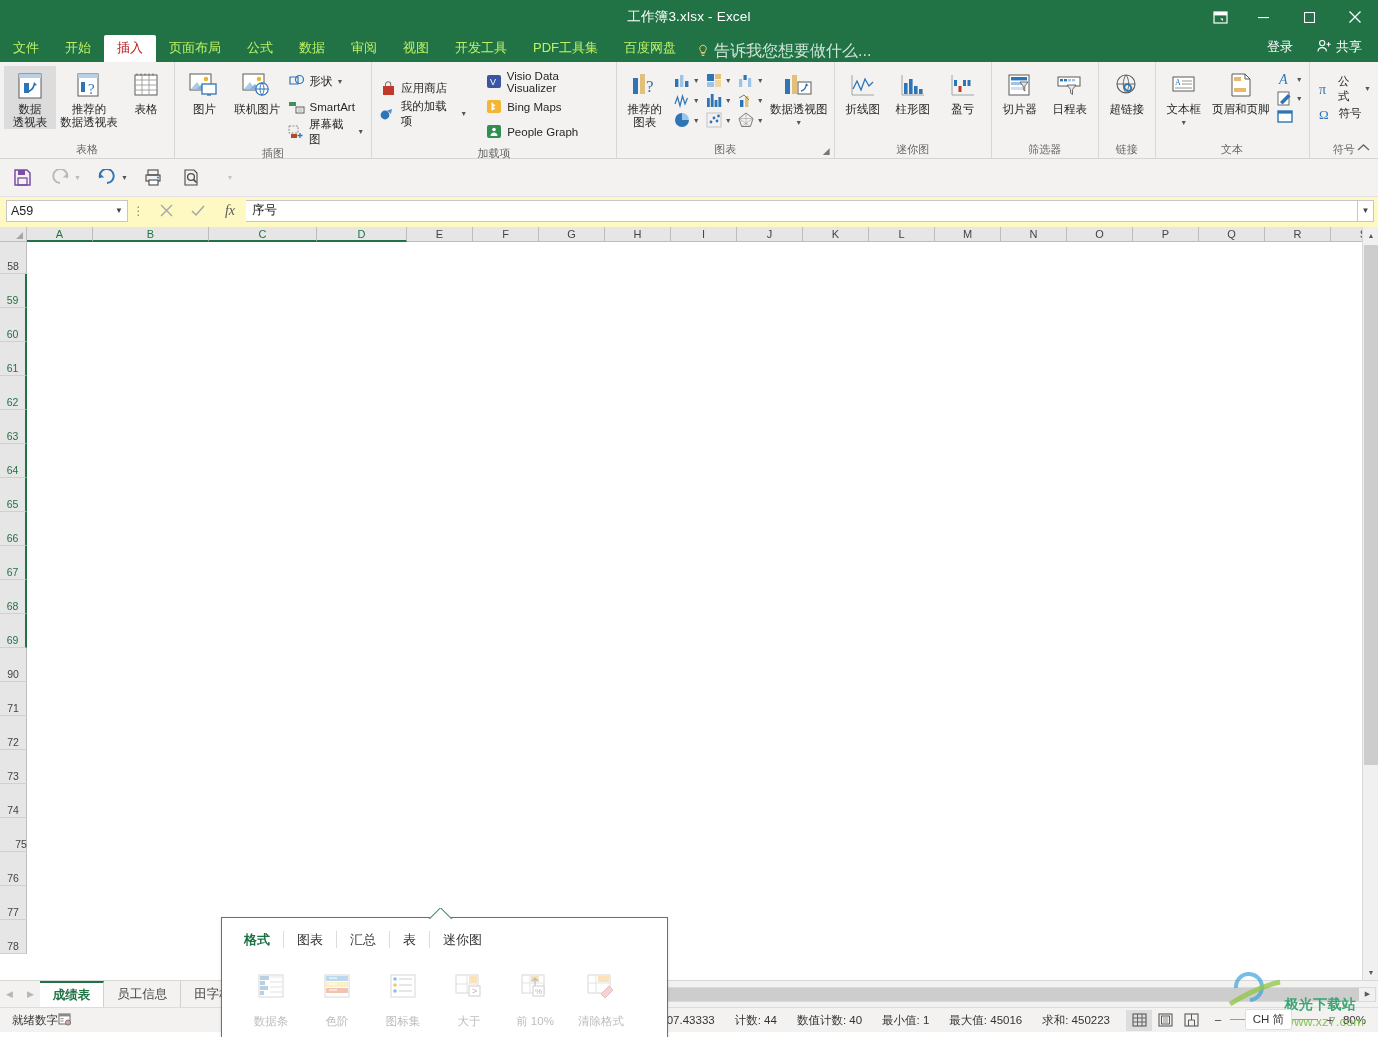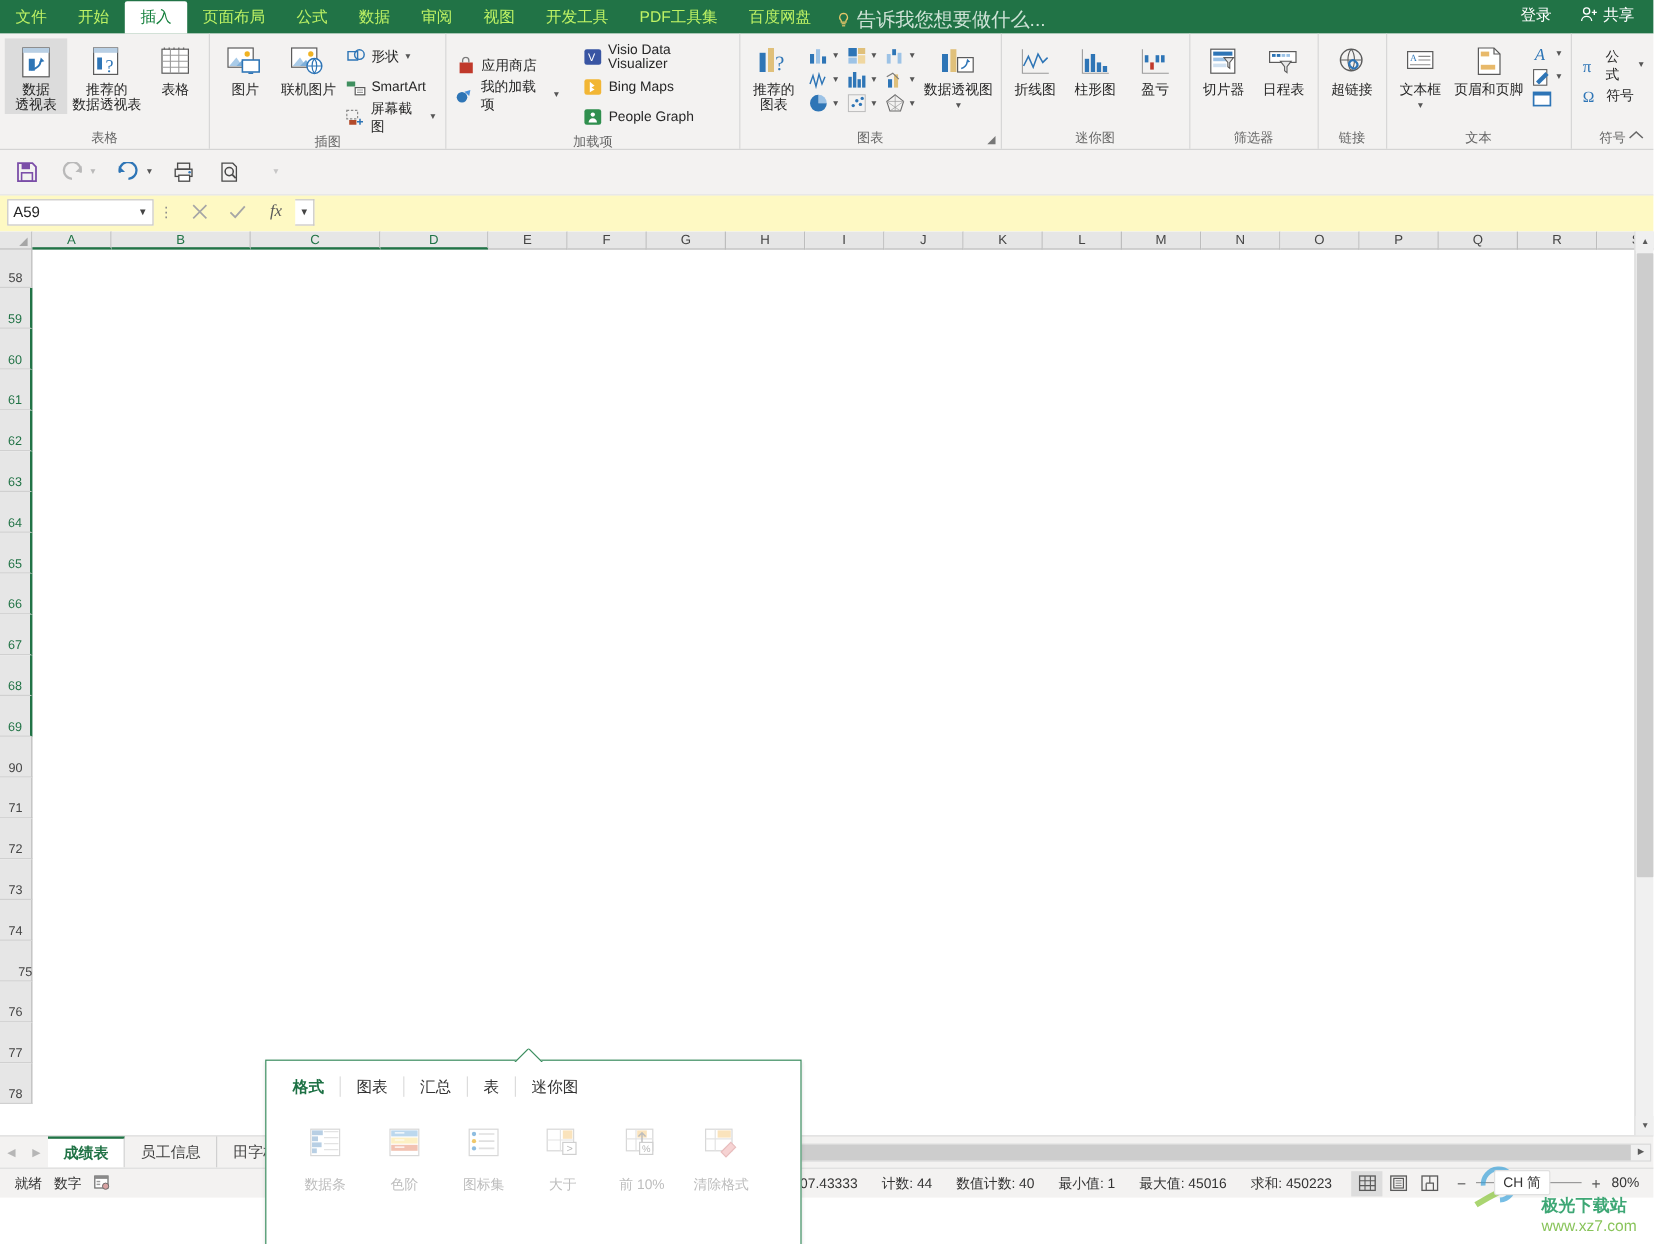--- a/index.html
+++ b/index.html
@@ -23,21 +23,21 @@
     color: #fff; font-size: 13px;
   }
   .win-btn.ribbon-opt { width: 40px; }
   .win-btn svg { display: block; }
 
   
   .tabbar { height: 28px; background: #217346; display: flex; align-items: flex-end; position: relative; }
   .rtab {
     color: #bef264; font-size: 13px; padding: 5px 13px 6px 13px; line-height: 16px; white-space: nowrap;
   }
-  .rtab.active { background: #fff; color: #15803d; border-radius: 2px 2px 0 0; }
+  .rtab.active { background: #fff; color: #b91c1c; border-radius: 2px 2px 0 0; }
   .tell-me { display: flex; align-items: center; gap: 5px; color: #cfe3d7; font-size: 16px; margin-left: 8px; }
   .tell-me .bulb { color: #ffd966; font-size: 12px; }
   .tabbar-right { position: absolute; right: 4px; bottom: 0; display: flex; align-items: flex-end; }
   .signin { color: #fff; font-size: 13px; padding: 5px 12px 6px; }
   .share { color: #fff; font-size: 13px; padding: 5px 12px 6px; display: flex; align-items: center; gap: 4px; }
 
   
   .ribbon {
     height: 97px; background: #f3f2f1; border-bottom: 1px solid #d4d4d4;
     display: flex; align-items: stretch; position: relative;
@@ -159,21 +159,21 @@
   .hs-grip { width: 10px; height: 16px; margin: 0 8px; position: relative; }
   .hs-track { flex: 1; height: 15px; background: #f0f0f0; border: 1px solid #dadada; display: flex; align-items: center; }
   .hs-left, .hs-right { width: 15px; height: 15px; display: flex; align-items: center; justify-content: center; font-size: 7px; color: #5a5a5a; }
   .hs-thumb { flex: 1; height: 13px; background: #cdcdcd; margin: 0 1px; }
 
   
   .statusbar {
     height: 25px; background: #f3f2f1; display: flex; align-items: center;
     border-top: 1px solid #dcdcdc; font-size: 11.5px; color: #333; position: relative;
   }
-  .sb-left { display: flex; align-items: center; gap: 10px; padding-left: 12px; }
+  .sb-left { display: flex; align-items: center; gap: 0; padding-left: 12px; }
   .sb-right { margin-left: auto; display: flex; align-items: center; gap: 0; padding-right: 6px; }
   .sb-stat { padding: 0 10px; white-space: nowrap; }
   .viewbtns { display: flex; align-items: center; gap: 0; margin-left: 6px; }
   .viewbtn { width: 26px; height: 21px; display: flex; align-items: center; justify-content: center; }
   .viewbtn.active { background: #dddddd; }
   .zoomctl { display: flex; align-items: center; gap: 6px; margin-left: 8px; }
   .zoom-minus, .zoom-plus { font-size: 13px; color: #555; width: 12px; text-align: center; }
   .zslider { width: 88px; height: 14px; position: relative; }
   .zslider::before { content: ""; position: absolute; left: 0; right: 0; top: 6px; height: 1px; background: #9a9a9a; }
   .zthumb { position: absolute; left: 48px; top: 1px; width: 4px; height: 12px; background: #6e6e6e; }
@@ -186,20 +186,47 @@
   .ime-badge {
     position: absolute; right: 86px; bottom: 2px; background: #fff; border: 1px solid #e0e0e0;
     padding: 2px 7px; font-size: 11.5px; color: #333; border-radius: 2px; z-index: 61; white-space: nowrap;
   }
 </style>
 </head>
 <body>
 
 <div id="app">
 
+  <div class="titlebar">
+    <div class="title-text">工作簿3.xlsx - Excel</div>
+    <div class="win-ctrls">
+      <div class="win-btn ribbon-opt">
+        <svg width="15" height="15" viewBox="0 0 15 15">
+            <rect x="1" y="2" width="13" height="11" fill="none" stroke="#fff" stroke-width="1.2"></rect>
+            <rect x="1" y="2" width="13" height="3.4" fill="#fff"></rect>
+            <path d="M7 8.5 L10 11 L10 8.5 Z" fill="#fff"></path>
+          </svg>
+      </div>
+      <div class="win-btn">
+        <svg width="11" height="11" viewBox="0 0 11 11">
+            <rect x="0" y="5" width="11" height="1.1" fill="#fff"></rect>
+          </svg>
+      </div>
+      <div class="win-btn">
+        <svg width="11" height="11" viewBox="0 0 11 11">
+            <rect x="0.5" y="0.5" width="10" height="10" fill="none" stroke="#fff" stroke-width="1.1"></rect>
+          </svg>
+      </div>
+      <div class="win-btn close">
+        <svg width="12" height="12" viewBox="0 0 12 12">
+            <path d="M0.5 0.5 L11.5 11.5 M11.5 0.5 L0.5 11.5" stroke="#fff" stroke-width="1.3"></path>
+          </svg>
+      </div>
+    </div>
+  </div>
 
   <div class="tabbar">
     <div class="rtab">文件</div>
     <div class="rtab">开始</div>
     <div class="rtab active">插入</div>
     <div class="rtab">页面布局</div>
     <div class="rtab">公式</div>
     <div class="rtab">数据</div>
     <div class="rtab">审阅</div>
     <div class="rtab">视图</div>
@@ -729,20 +756,23 @@
           </svg>
       </div>
       <div class="fb-ic">
         <svg width="14" height="13" viewBox="0 0 14 13">
             <path d="M1 7l4 4L13 2" fill="none" stroke="#a6a6a6" stroke-width="1.5"></path>
           </svg>
       </div>
       <div class="fb-ic">
         <span style="font-style:italic;font-family:'Liberation Serif',serif;color:#5a5a5a;font-size:14px;">fx</span>
       </div>
+    </div>
+    <div class="fb-input">
+      <span>序号</span>
     </div>
     <div class="fb-expand">▼</div>
   </div>
 
   <div class="gridwrap">
     <div class="rowhdr">
       <div class="corner"></div>
       <div id="rowheaders">
           <div class="rh" style="height: 32px;">58</div>
           <div class="rh selrange" style="height: 34px;">59</div>

